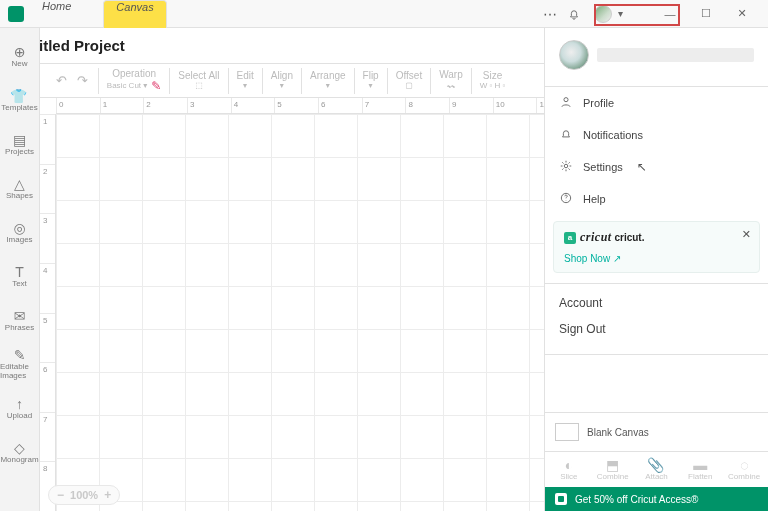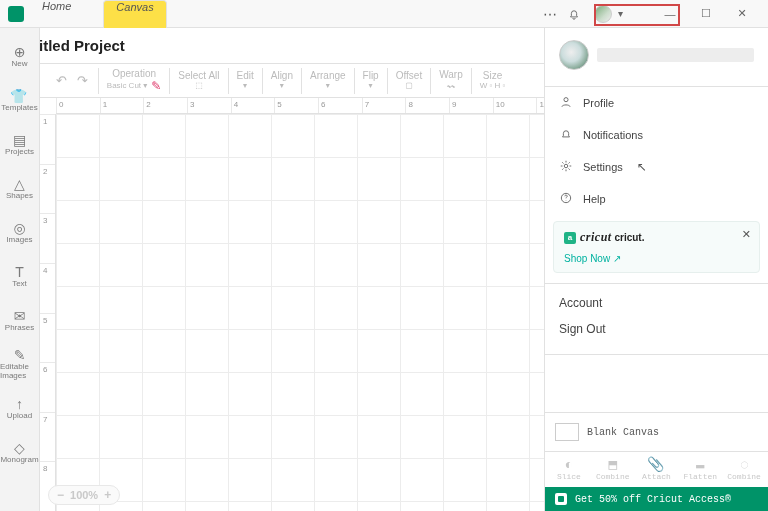--- a/index.html
+++ b/index.html
@@ -161,21 +161,20 @@
   .promo .close{position:absolute;top:6px;right:8px;color:#555;font-size:11px}
 
   .account-block{padding:6px 14px 12px;border-top:1px solid var(--border)}
   .account-block div{padding:6px 0;font-size:12px;color:#444}
 
   
   .layerpanel{
     position:absolute;bottom:0;left:0;right:0;
     border-top:1px solid var(--border);
     background:#fff;
-    font-family:Liberation Mono, monospace;
   }
   .bc-row{display:flex;align-items:center;gap:8px;padding:10px 10px;border-bottom:1px solid var(--border)}
   .swatch{width:24px;height:18px;border:1px solid #ccc;background:#fff}
   .bc-label{font-size:10px;color:#555}
   .ops{display:flex;justify-content:space-around;padding:6px 2px}
   .ops .op{display:flex;flex-direction:column;align-items:center;color:#c8c8c8;font-size:8px;width:34px}
   .ops .op .oi{font-size:14px;line-height:1}
 
   .banner{
     height:24px;background:var(--green);color:#fff;

